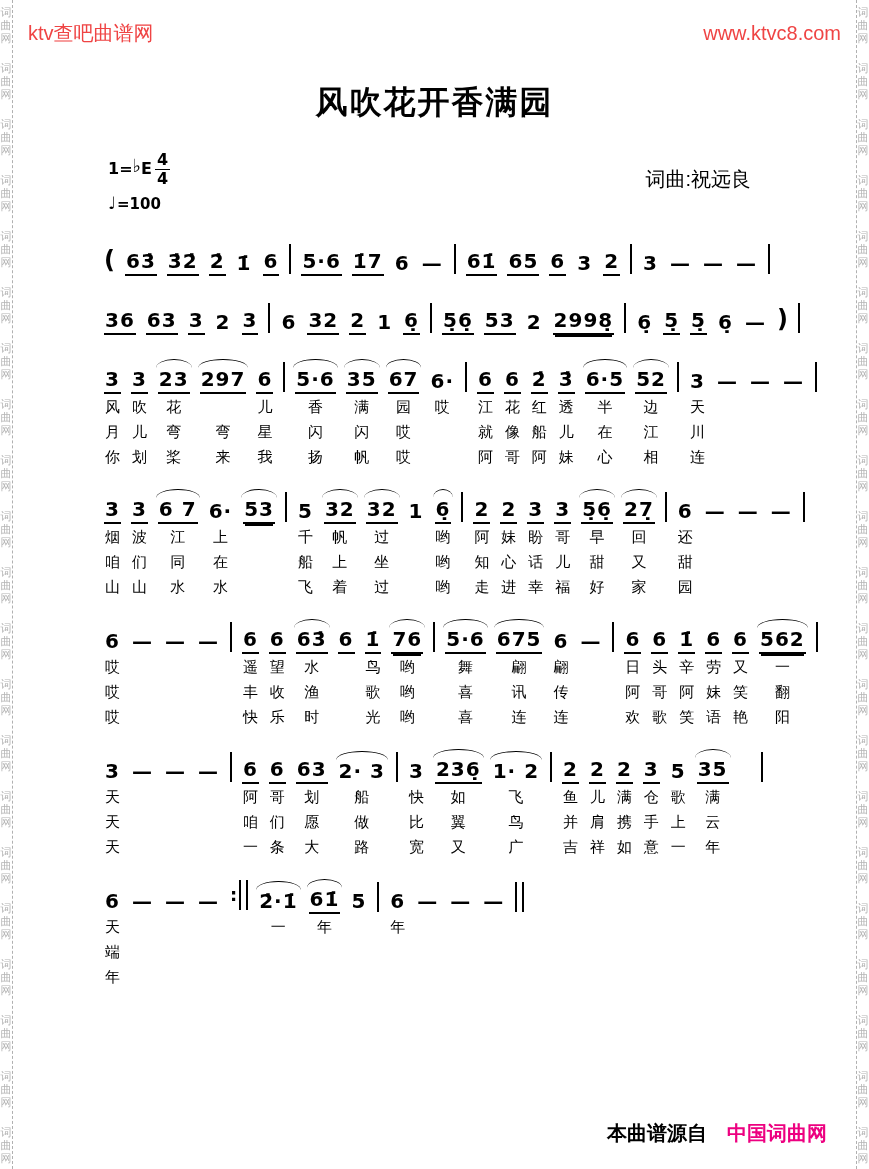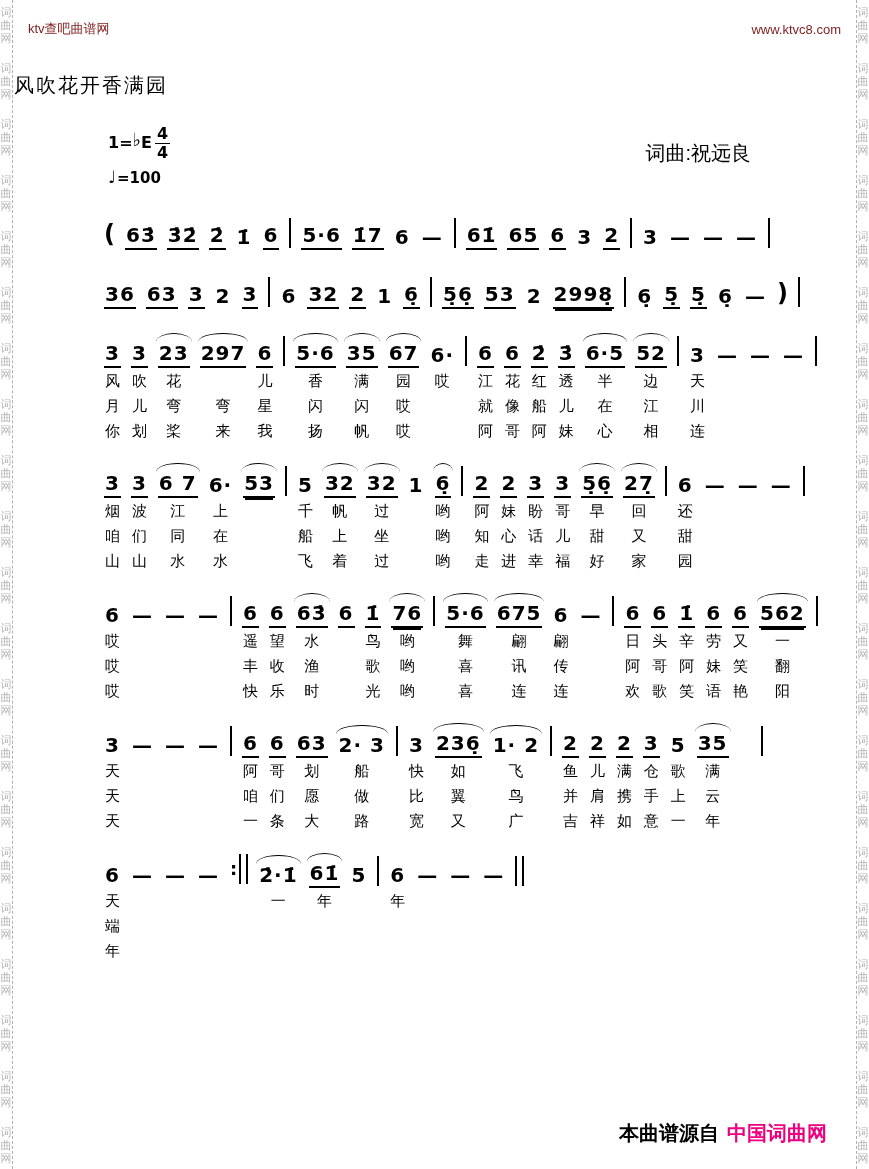--- a/index.html
+++ b/index.html
@@ -12,23 +12,23 @@
         font-size:11px;line-height:13px;text-align:center;padding-top:6px;
         box-sizing:border-box;}
   .side.left{left:0;border-right:1px dashed #b0b0b0;}
   .side.right{right:0;border-left:1px dashed #b0b0b0;}
   .sgroup{margin-bottom:17px;}
 
   .content{position:absolute;left:14px;right:14px;top:0;bottom:0;}
 
   .header{display:flex;justify-content:space-between;align-items:center;
           padding:20px 14px 0 14px;}
-  .site{color:#7f1d1d;font-size:13px;text-decoration:none;cursor:pointer;}
+  .site{color:#ef4444;font-size:20px;text-decoration:none;cursor:pointer;}
 
-  .title{margin:34px 0 0 0;font-size:20px;font-weight:400;
+  .title{margin:34px 0 0 0;text-align:center;font-size:32px;font-weight:700;
          font-family:"DejaVu Serif", serif;letter-spacing:2px;}
 
   .meta{position:relative;height:84px;margin-top:23px;}
   .keytempo{position:absolute;left:94px;top:4px;}
   .keysig{font-size:16px;font-weight:bold;font-family:"DejaVu Sans",sans-serif;}
   .flat{font-size:18px;vertical-align:2px;}
   .frac{display:inline-flex;flex-direction:column;align-items:center;
         vertical-align:middle;margin-left:3px;line-height:1;}
   .ft{border-bottom:1.5px solid #000;padding:0 2px 1px;}
   .fb{padding-top:1px;}
@@ -57,21 +57,21 @@
         border-right:2px solid #000;height:30px;}
   .rep{display:flex;align-items:center;margin-bottom:2px;}
   .rdots{font-weight:bold;font-size:18px;line-height:1;margin-right:2px;
         padding-bottom:3px;font-family:"DejaVu Sans",sans-serif;}
   .paren{font-size:24px;font-weight:bold;line-height:1;padding-bottom:4px;
         font-family:"DejaVu Sans",sans-serif;}
   .lyr{height:25px;line-height:25px;font-size:15px;text-align:center;
         white-space:pre;}
 
   .footer{position:absolute;right:28px;bottom:22px;display:flex;
-          align-items:center;gap:8px;}
+          align-items:center;gap:20px;}
   .src{font-size:20px;font-weight:bold;}
   .srcsite{font-size:20px;font-weight:bold;color:#ed0080;text-decoration:none;
            cursor:pointer;}
 </style>
 </head>
 <body>
 
 <div class="page">
   <div class="side left">
       <div class="sgroup">

